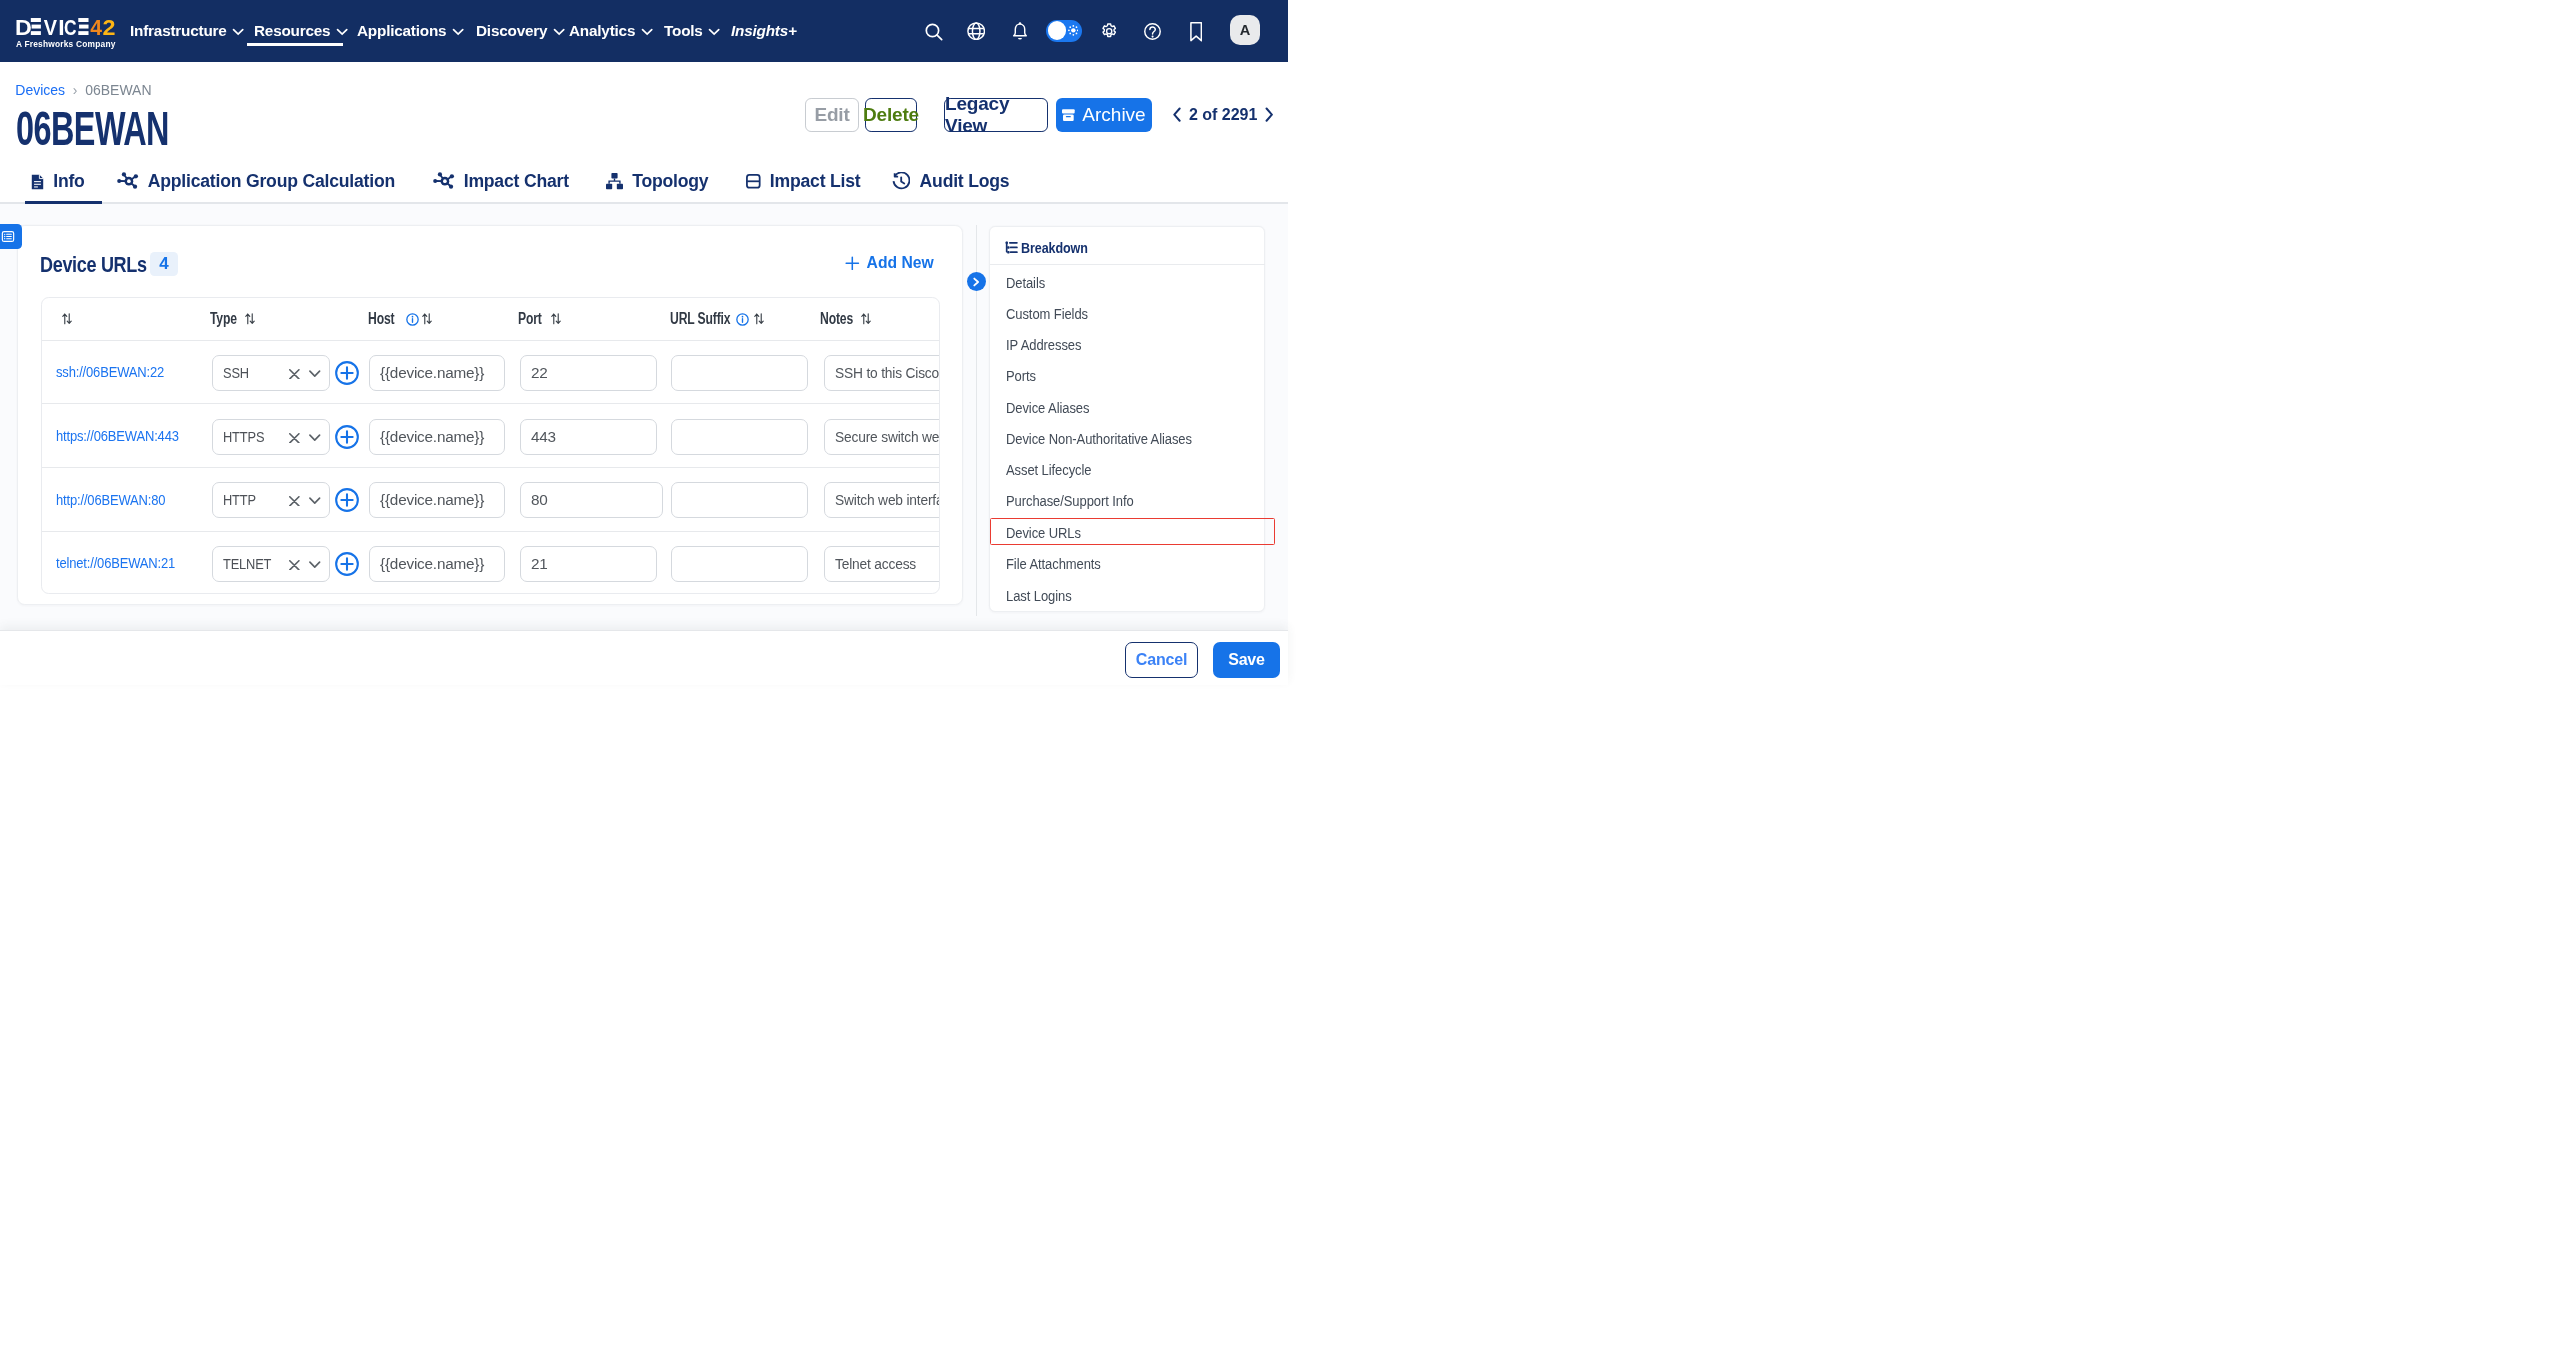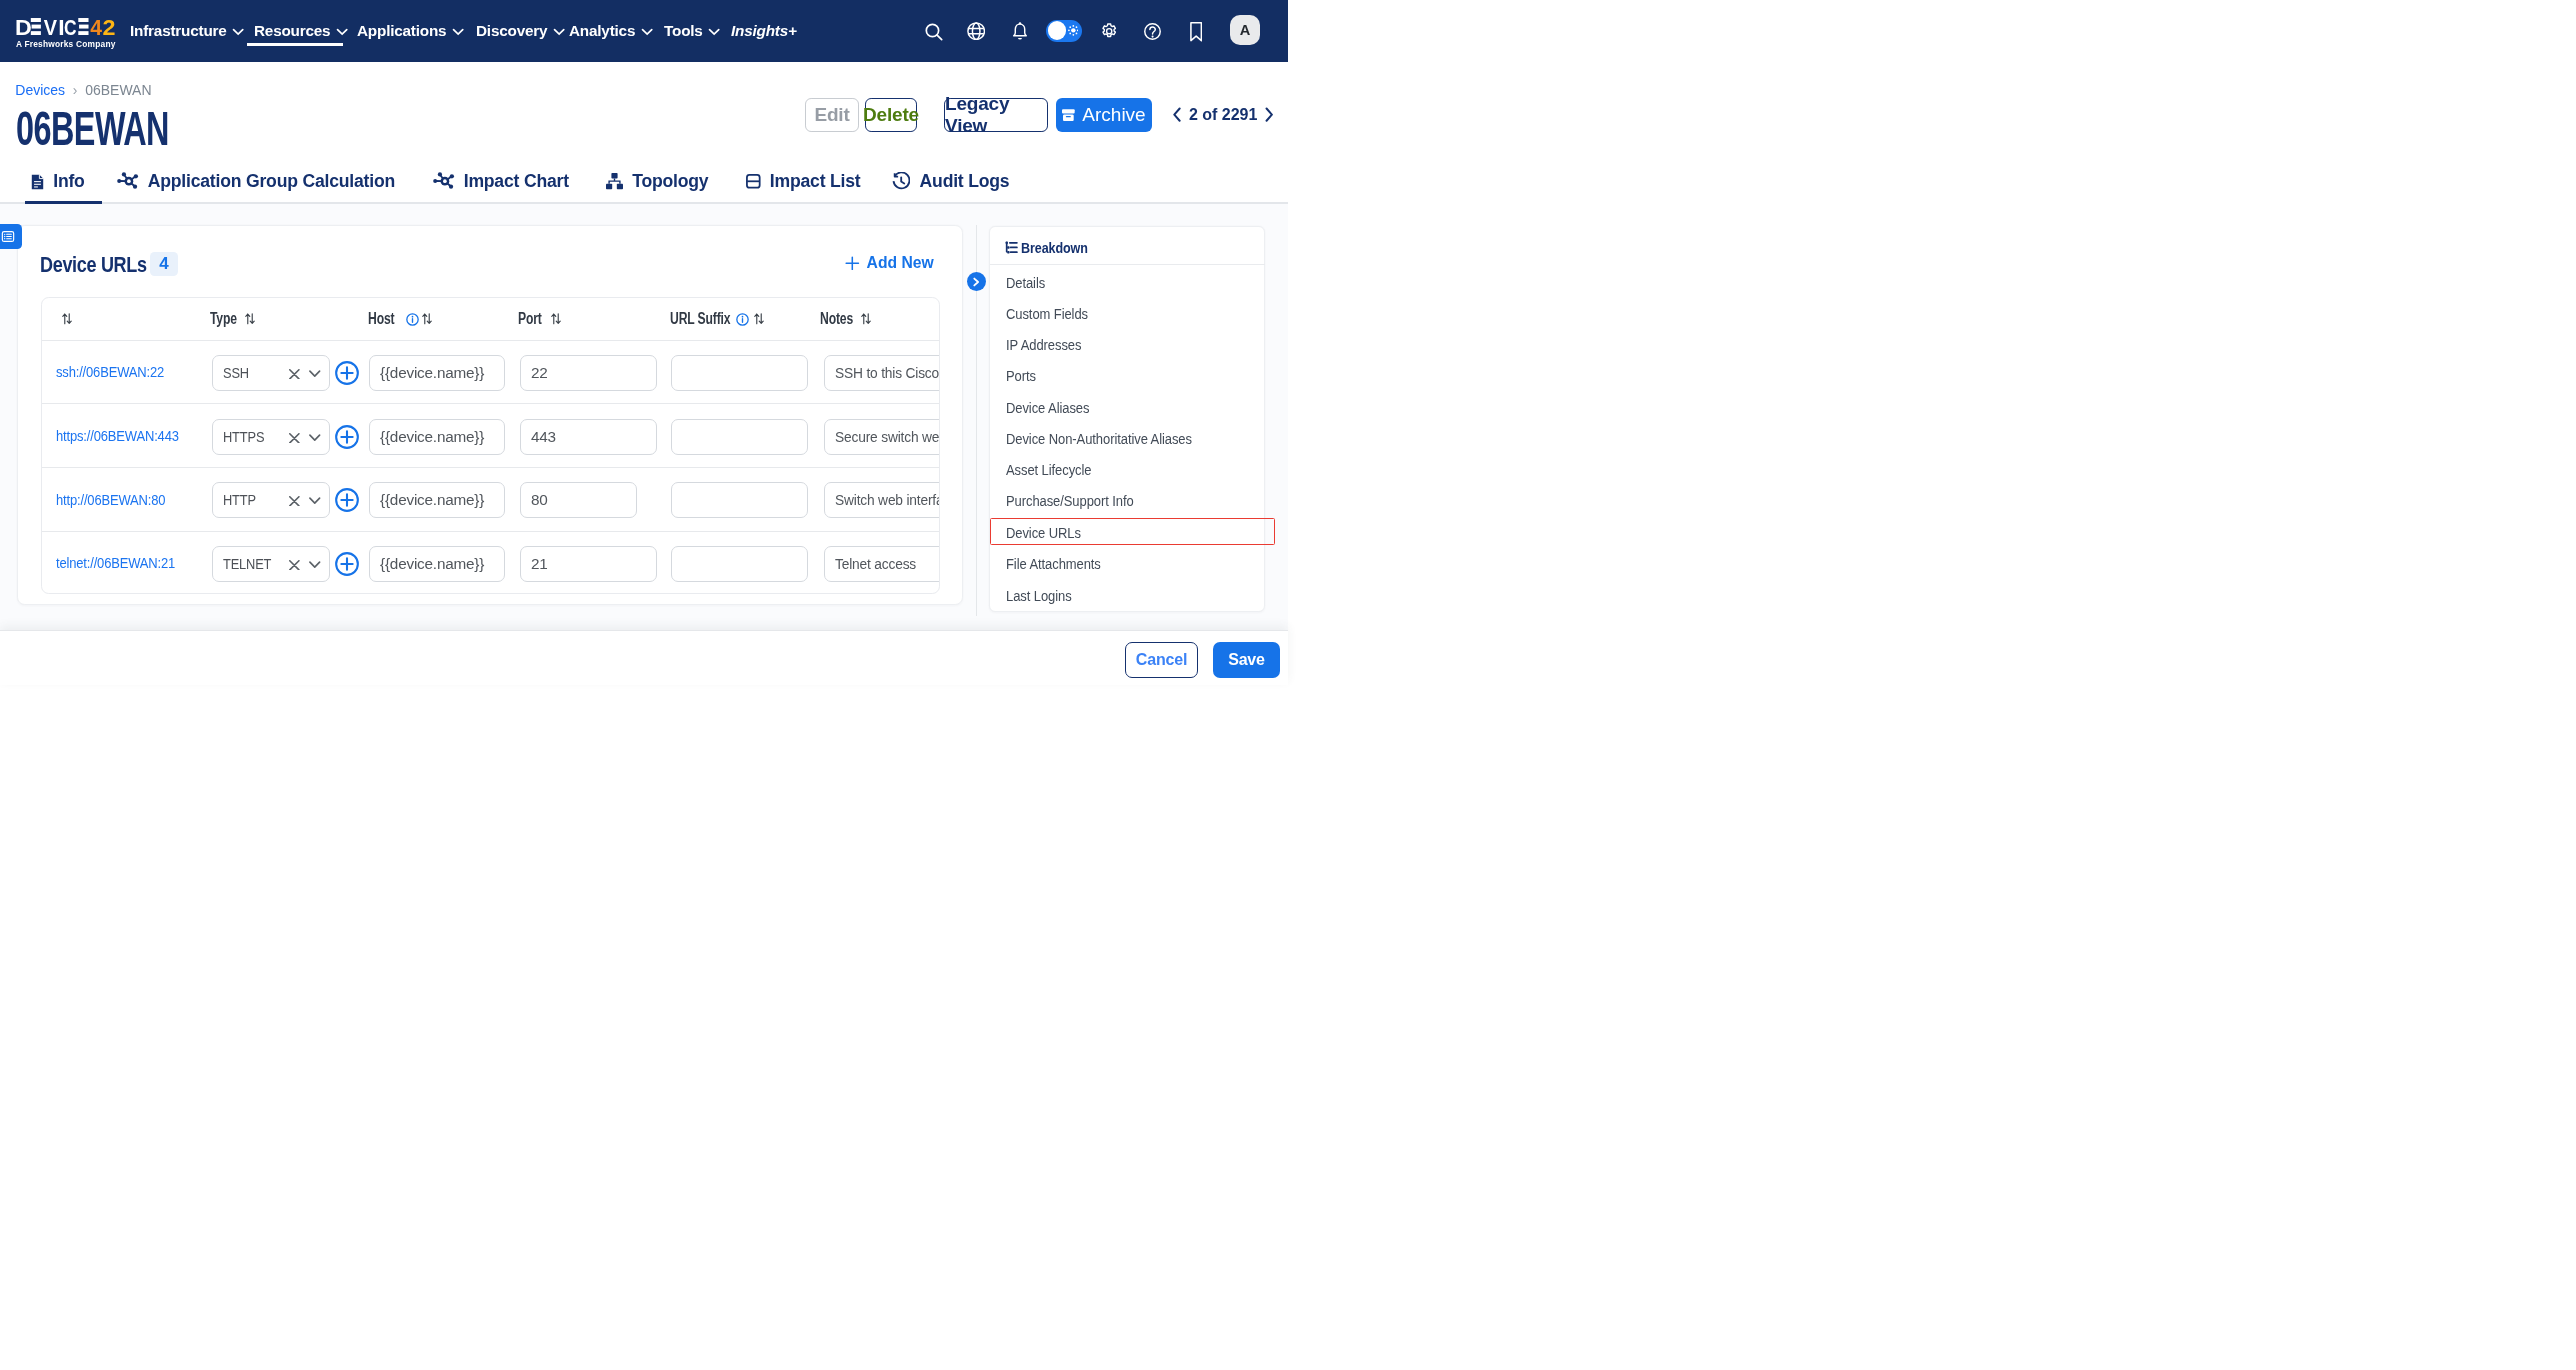--- a/index.html
+++ b/index.html
@@ -382,21 +382,21 @@
         <path d="M1.2 1.5 L7.5 8 L13.8 1.5" stroke="#5b6167" stroke-width="2.1" fill="none" stroke-linecap="round" stroke-linejoin="round"></path>
       </svg>
   </div>
   <svg class="abs" style="left:293px; top:190px;" width="24" height="24" viewBox="0 0 31 31">
       <circle cx="15.5" cy="15.5" r="14" stroke="#1673e8" stroke-width="2.7" fill="none"></circle>
       <path d="M15.5 8.2 V22.8 M8.2 15.5 H22.8" stroke="#1673e8" stroke-width="2.7" stroke-linecap="round"></path>
     </svg>
   <div class="inp" style="left:327px; top:184px; width:136px;">
       <span>{{device.name}}</span>
     </div>
-  <div class="inp" style="left:478px; top:184px; width:117px;">
+  <div class="inp" style="left:478px; top:184px; width:143px;">
       <span>80</span>
     </div>
   <div class="inp" style="left:629px; top:184px; width:137px;"></div>
   <div class="inp" style="left:782px; top:184px; width:161px;">
       <span class="note">Switch web interface</span>
     </div>
   <div class="rowsep" style="top:233px;"></div>
 
   <div class="rlink" style="left:14px; top:256px;">telnet://06BEWAN:21</div>
   <div class="sel" style="top:248px;">

